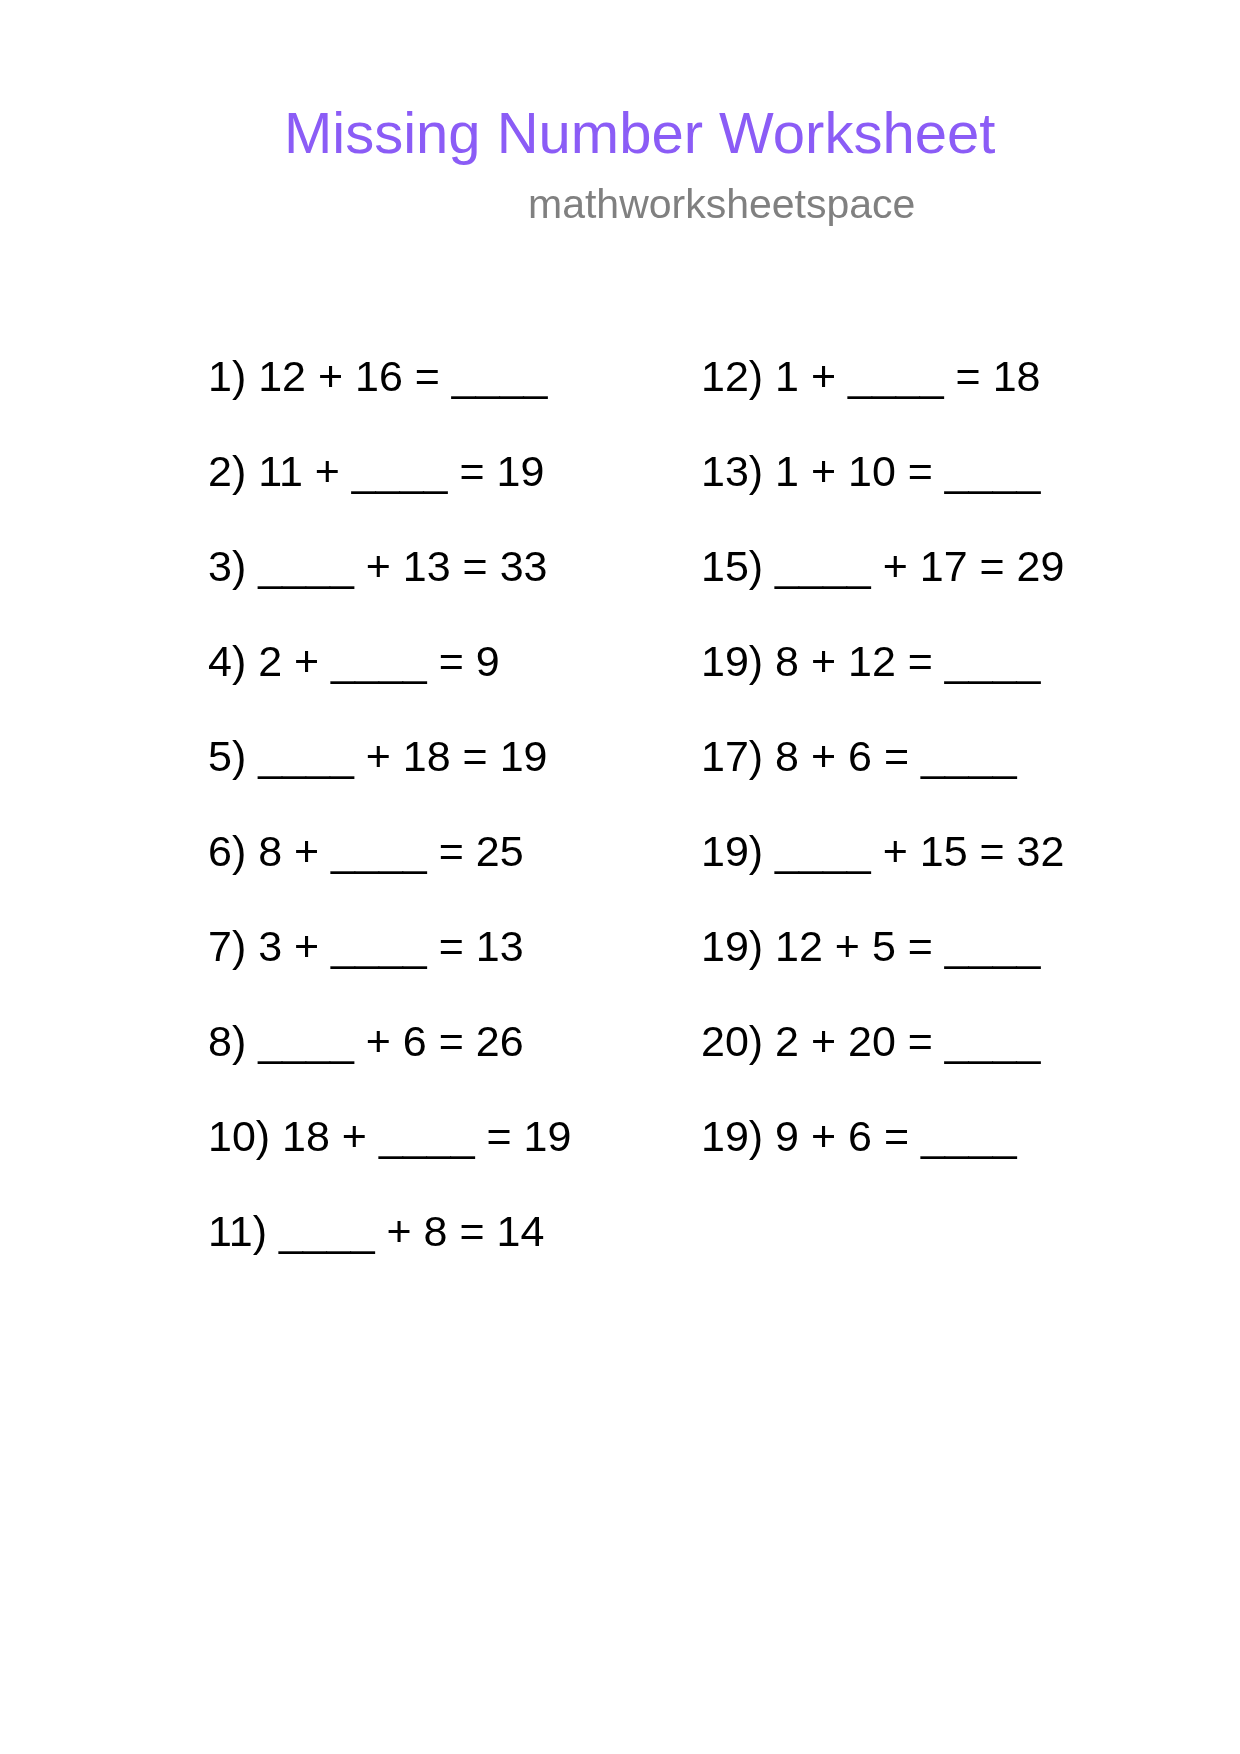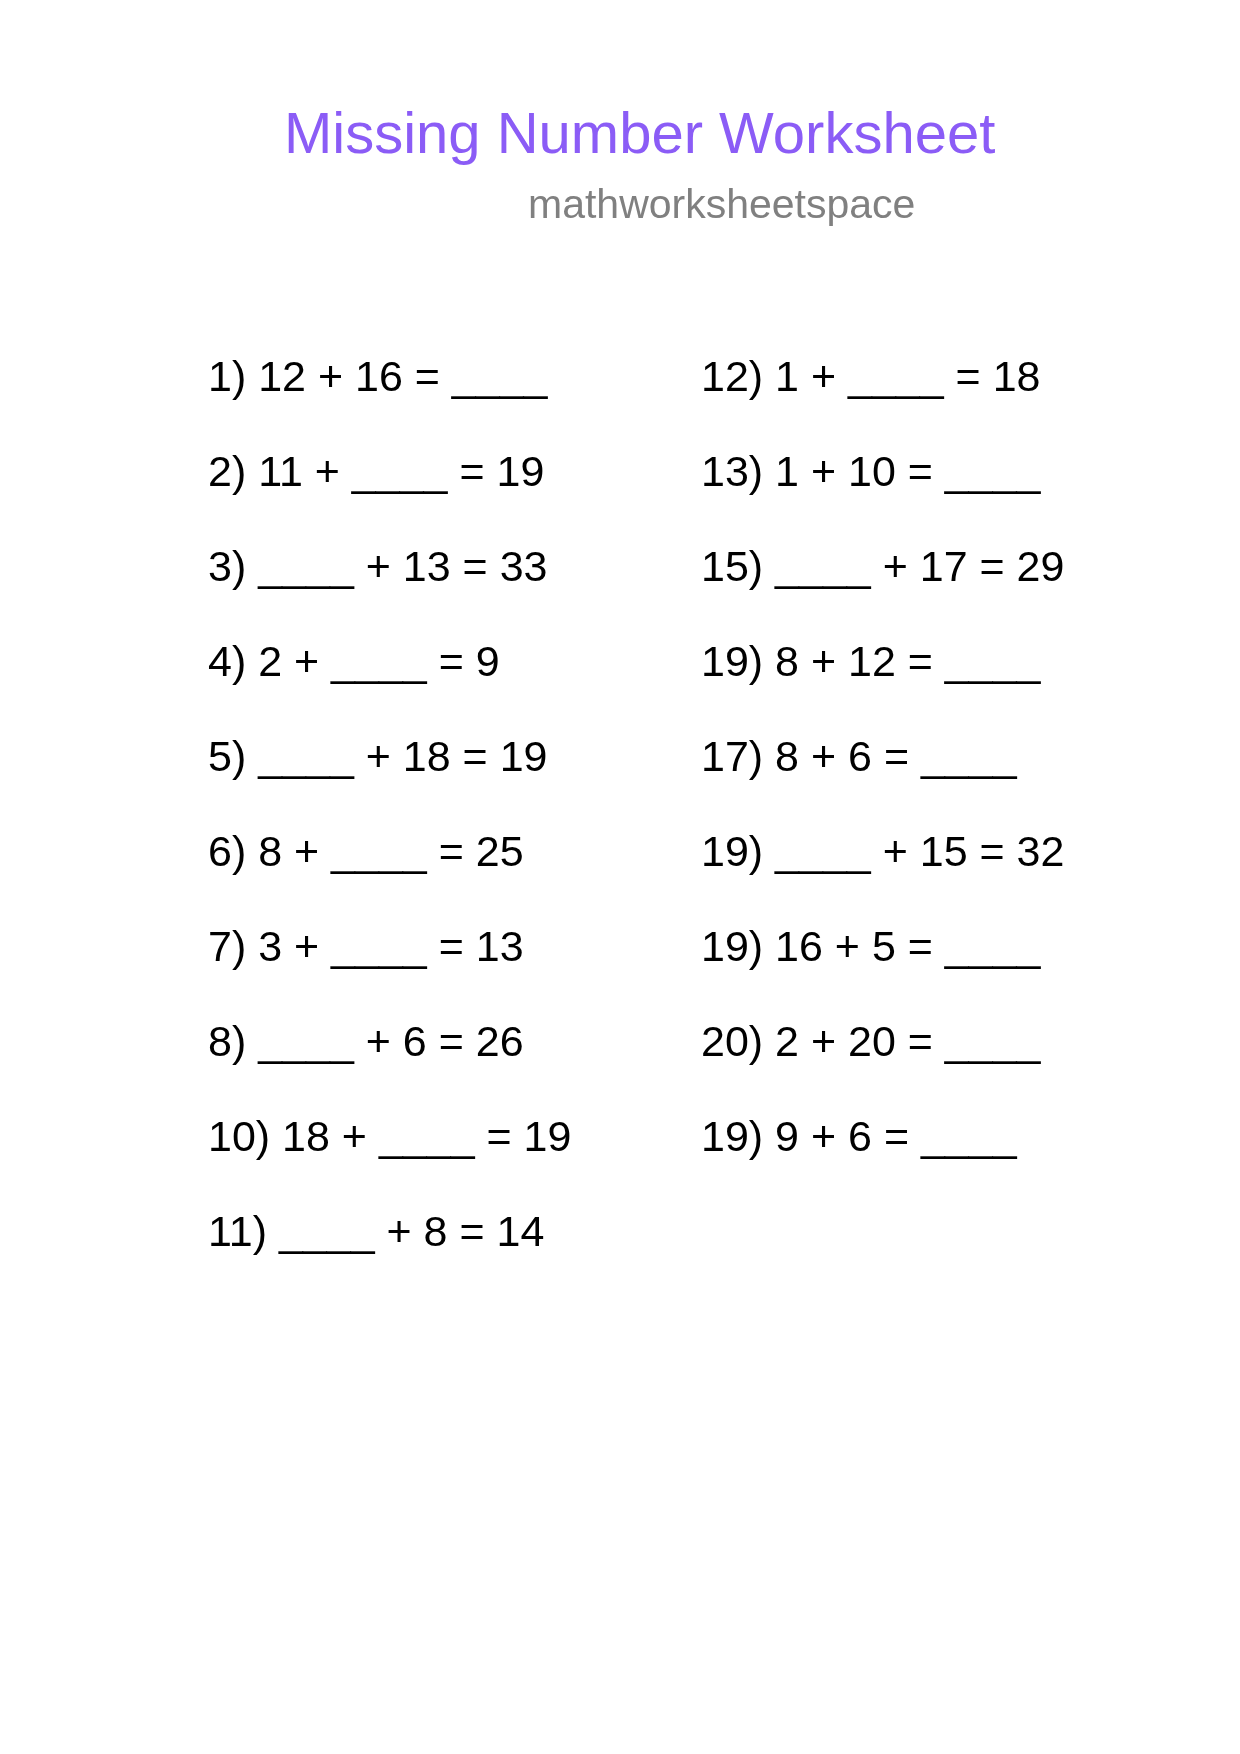--- a/index.html
+++ b/index.html
@@ -66,16 +66,16 @@
   <div class="problem">11) ____ + 8 = 14</div>
 </div>
 
 <div class="column col-right">
   <div class="problem">12) 1 + ____ = 18</div>
   <div class="problem">13) 1 + 10 = ____</div>
   <div class="problem">15) ____ + 17 = 29</div>
   <div class="problem">19) 8 + 12 = ____</div>
   <div class="problem">17) 8 + 6 = ____</div>
   <div class="problem">19) ____ + 15 = 32</div>
-  <div class="problem">19) 16 + 5 = ____</div>
+  <div class="problem">19) 12 + 5 = ____</div>
   <div class="problem">20) 2 + 20 = ____</div>
   <div class="problem">19) 9 + 6 = ____</div>
 </div>
 
 </body></html>

